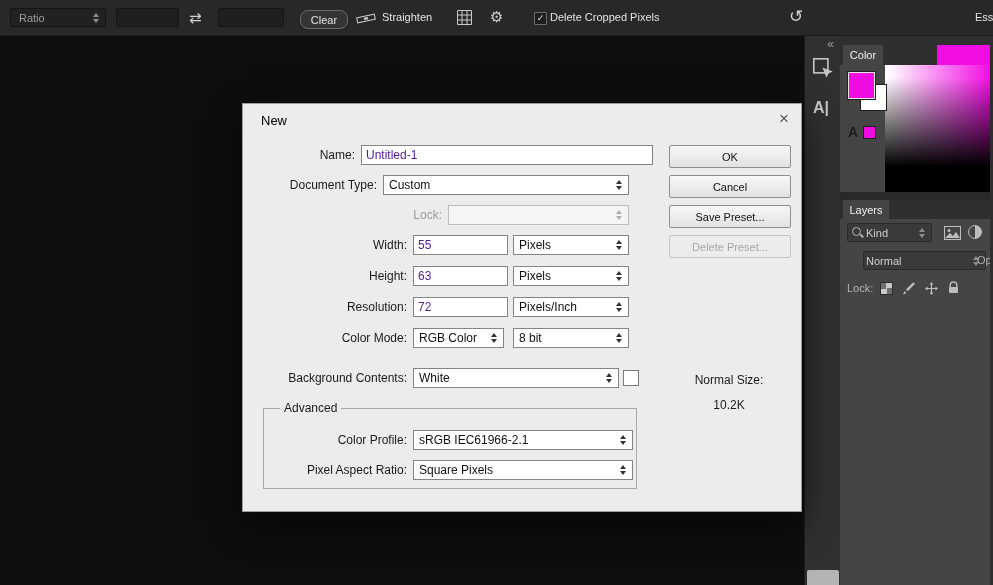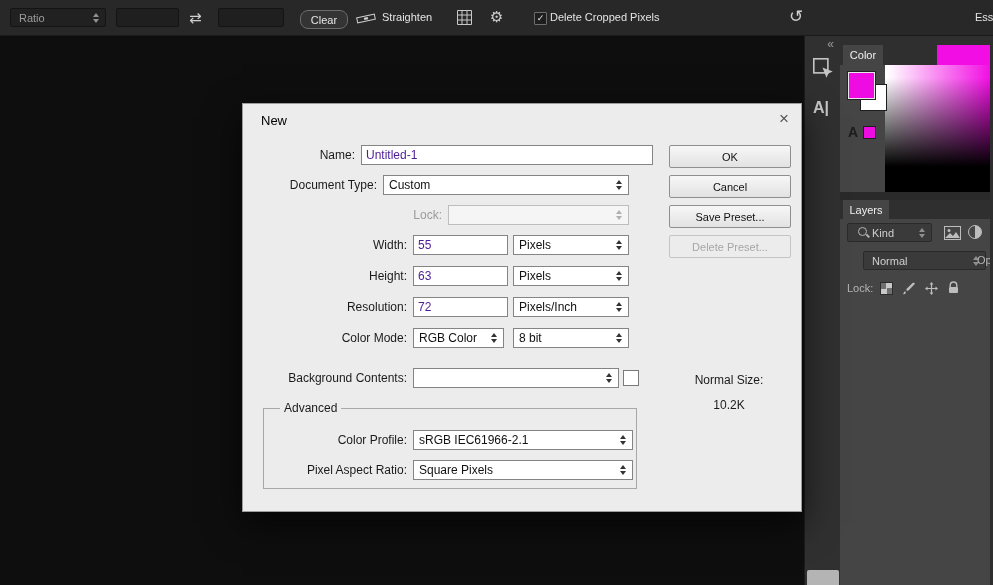--- a/index.html
+++ b/index.html
@@ -49,21 +49,21 @@
           font-size:11px;cursor:default;}
   .rp-tab.active{background:#454545;color:#f0f0f0;}
   .rp-tab.inactive{color:#9a9a9a;}
   .hue-strip{position:absolute;top:10px;height:20px;}
   .gradient-field{position:absolute;
      background-image:linear-gradient(to bottom, rgba(0,0,0,0) 10%, #000 80%),
                       linear-gradient(to right, #ffffff 2%, #f20de4 98%);}
   .swatch{position:absolute;box-sizing:border-box;}
   .panel-gap{position:absolute;left:0;width:153px;background:#2a2a2a;}
   .lp-combo{position:absolute;height:19px;background:#3a3a3a;border:1px solid #2a2a2a;border-radius:2px;
-            display:flex;align-items:center;color:#cfcfcf;font-size:11px;padding-left:8px;
+            display:flex;align-items:center;color:#cfcfcf;font-size:11px;padding-left:2px;
             box-sizing:border-box;cursor:default;}
   .mag{position:relative;width:7px;height:7px;border:1.5px solid #b5b5b5;border-radius:50%;margin:0 5px 2px 2px;flex:none;}
   .mag::after{content:"";position:absolute;width:4px;height:1.5px;background:#b5b5b5;transform:rotate(45deg);right:-3.5px;bottom:-1px;}
   .lp-label{position:absolute;color:#b5b5b5;font-size:11px;cursor:default;}
   .half-circle{position:absolute;width:12px;height:12px;border:1px solid #bdbdbd;border-radius:50%;
                background:linear-gradient(90deg,transparent 50%,#bdbdbd 50%);cursor:default;}
   .checker{position:absolute;width:11px;height:11px;border:1px solid #2c2c2c;
            background:conic-gradient(#c9c9c9 25%, #707070 0 50%, #c9c9c9 0 75%, #707070 0);cursor:default;}
   .lockicon{position:absolute;cursor:default;}
   .panel-edge{position:absolute;right:0;top:0;width:3px;height:550px;background:#2e2e2e;}
@@ -288,20 +288,21 @@
     <div class="combo" style="left:270px;top:224px;width:116px;height:20px;">
       <span class="txt">8 bit</span>
       <span class="arr">
           <i class="t-up"></i>
           <i class="t-dn"></i>
         </span>
     </div>
 
     <div class="row-label" style="left:0;top:264px;width:164px;">Background Contents:</div>
     <div class="combo" style="left:170px;top:264px;width:206px;height:20px;">
+      <span class="txt">White</span>
       <span class="arr">
           <i class="t-up"></i>
           <i class="t-dn"></i>
         </span>
     </div>
     <div class="swatch" style="left:380px;top:266px;width:16px;height:16px;border:1px solid #7a7a7a;background:#fff;"></div>
 
     <div class="groupbox">
       <span class="legend">Advanced</span>
     </div>

